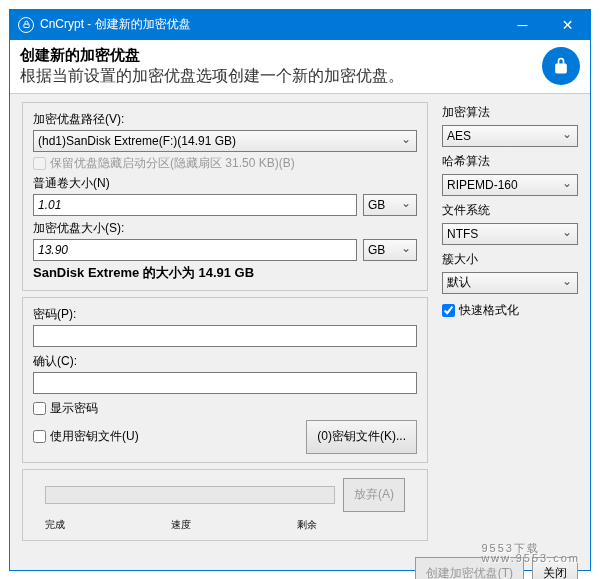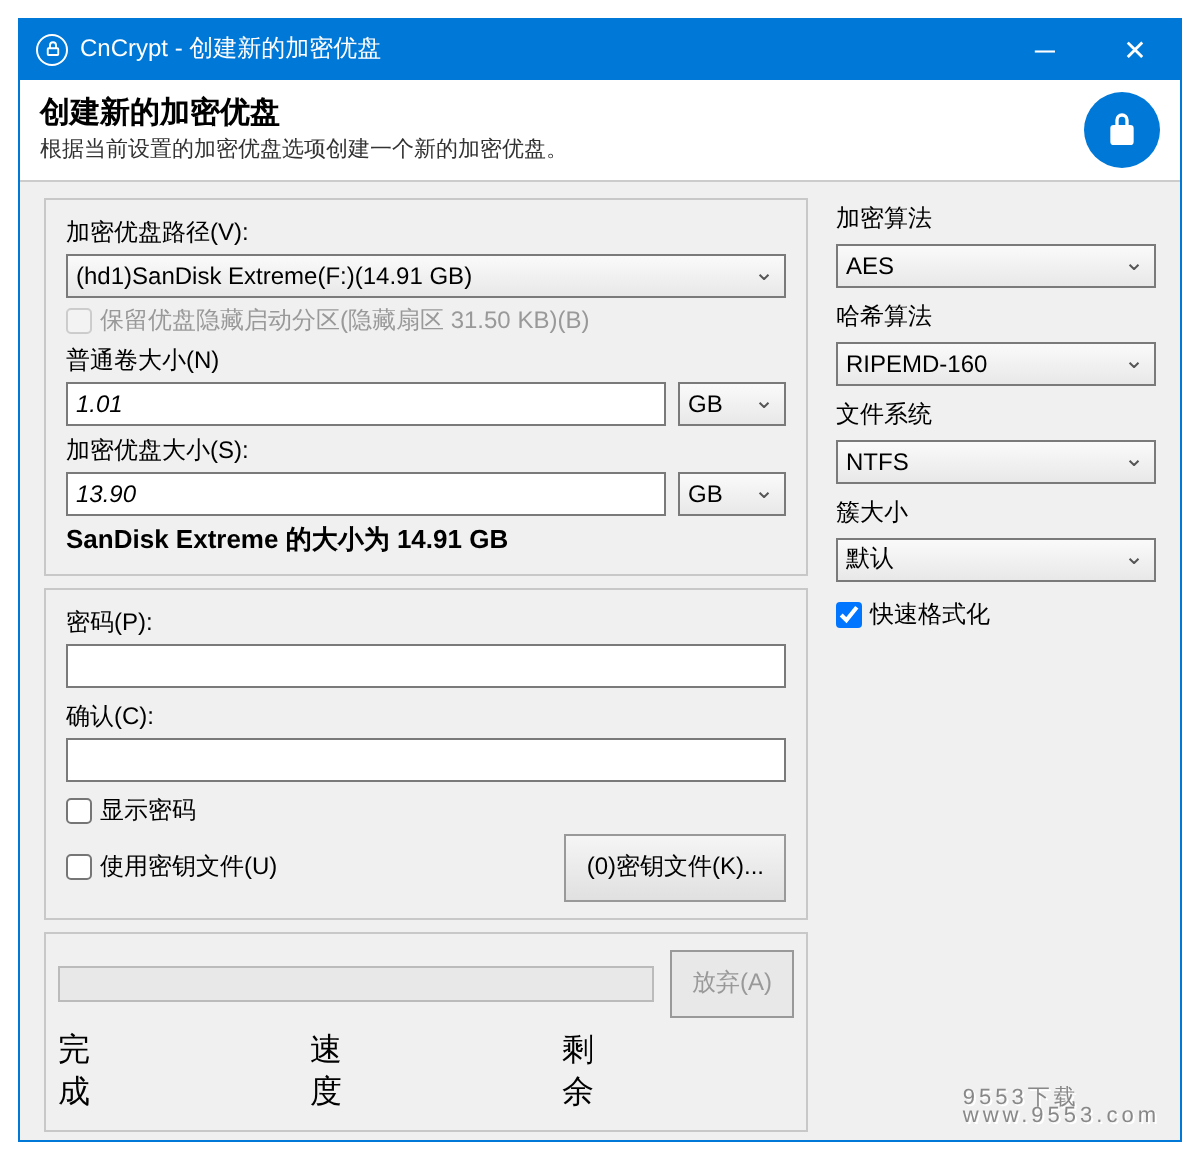--- a/index.html
+++ b/index.html
@@ -6,45 +6,45 @@
 body { background: #fff; display: flex; align-items: center; justify-content: center; width: 600px; height: 579px; }
 .window { width: 582px; height: 562px; border: 1px solid #0078d7; background: #f0f0f0; display: flex; flex-direction: column; position: relative; }
 .titlebar { background: #0078d7; color: #fff; height: 30px; display: flex; align-items: center; padding-left: 8px; font-size: 12px; }
 .titlebar .ticon { width: 16px; height: 16px; margin-right: 6px; border: 1.5px solid #fff; border-radius: 50%; display: flex; align-items: center; justify-content: center; }
 .titlebar .ticon svg { width: 9px; height: 9px; }
 .titlebar .ctrls { margin-left: auto; display: flex; }
 .titlebar .ctrls div { width: 45px; height: 30px; display: flex; align-items: center; justify-content: center; font-size: 14px; }
 .header { background: #fff; border-bottom: 1px solid #ccc; padding: 6px 10px; display: flex; align-items: center; }
 .header .txt { flex: 1; }
 .header h2 { font-size: 15px; font-weight: bold; }
-.header p { font-size: 11px; color: #333; margin-top: 1px; }
+.header p { font-size: 16px; color: #333; margin-top: 1px; }
 .header .lockbig { width: 38px; height: 38px; border-radius: 50%; background: #0078d7; display: flex; align-items: center; justify-content: center; }
 .header .lockbig svg { width: 20px; height: 20px; fill: #fff; }
 .body { flex: 1; padding: 8px 12px 8px 12px; display: flex; gap: 14px; font-size: 12px; }
 .left { flex: 1; display: flex; flex-direction: column; gap: 6px; }
 .right { width: 160px; display: flex; flex-direction: column; gap: 4px; }
 .group { border: 1px solid #c8c8c8; background: #f0f0f0; padding: 8px 10px; }
 .lbl { font-size: 12px; color: #000; margin-bottom: 2px; }
 .sel, .inp { width: 100%; height: 22px; border: 1px solid #7a7a7a; background: #fff; font-size: 12px; padding: 0 4px; }
 .sel { appearance: none; background: linear-gradient(#fafafa,#e8e8e8); position: relative; }
 .selwrap { position: relative; }
 .selwrap::after { content: "⌄"; position: absolute; right: 6px; top: 2px; font-size: 12px; color: #555; pointer-events: none; }
 .row { display: flex; gap: 6px; align-items: center; }
 .row .inp { flex: 1; font-style: italic; }
 .row .unit { width: 54px; }
 .chk { display: flex; align-items: center; gap: 4px; font-size: 12px; margin: 3px 0; }
 .chk input { width: 13px; height: 13px; }
 .chk.disabled { color: #999; }
 .boldline { font-weight: bold; font-size: 13px; margin-top: 3px; }
 .btn { height: 34px; border: 1px solid #999; background: linear-gradient(#f5f5f5,#e0e0e0); font-size: 12px; padding: 0 10px; cursor: pointer; }
 .btn.dis { color: #999; background: #e8e8e8; }
-.progress-group { border: 1px solid #c8c8c8; padding: 8px 6px; }
+.progress-group { border: 1px solid #c8c8c8; padding: 8px 22px; }
 .progrow { display: flex; gap: 8px; align-items: center; }
 .progbar { flex: 1; height: 18px; border: 1px solid #bbb; background: #e8e8e8; }
-.statrow { display: flex; gap: 18px; margin-top: 6px; font-size: 16px; }
+.statrow { display: flex; gap: 18px; margin-top: 6px; font-size: 10px; }
 .statrow span { display: inline-block; }
 .statrow .slbl { width: 30px; }
 .statrow .sval { width: 60px; }
 .footer { display: flex; gap: 8px; padding: 8px 12px 10px 12px; }
 .footer .spacer { flex: 1; }
 .watermark { position: absolute; bottom: 6px; right: 10px; font-style: italic; font-weight: bold; color: #0a7a3a; font-size: 18px; text-shadow: 1px 1px 0 #fff; pointer-events:none; }
 .watermark span { color: #888; font-size: 11px; font-style: normal; font-weight: normal; display:block; letter-spacing:2px; margin-top:-4px;}
 .rightlbl { font-size:12px; margin-top:2px; }
 </style>
 </head>

